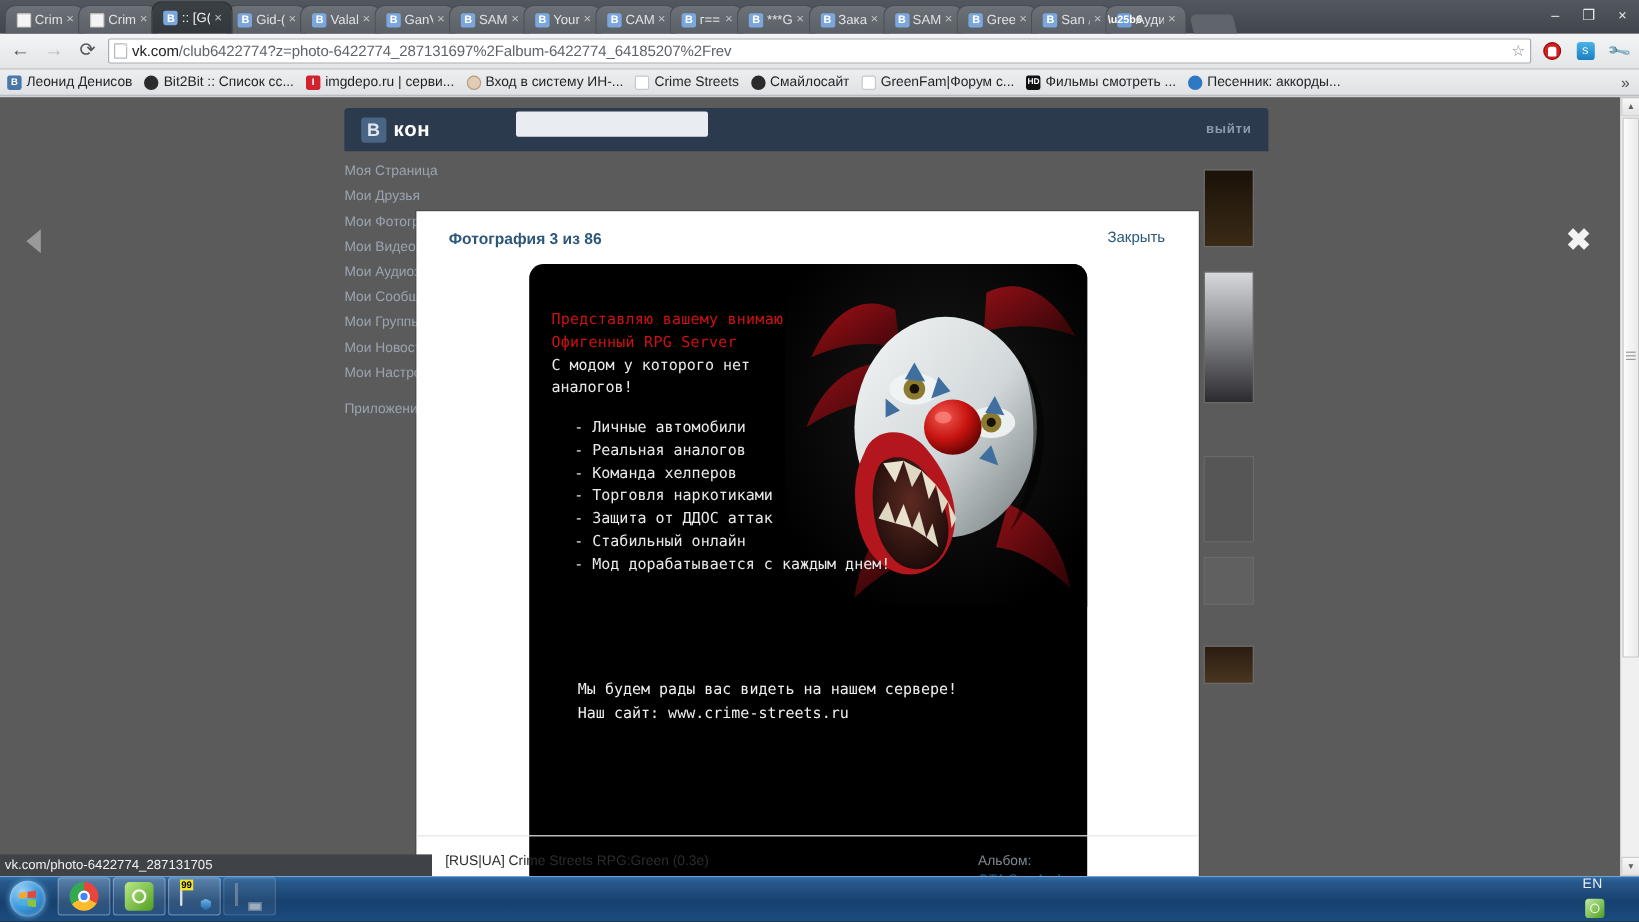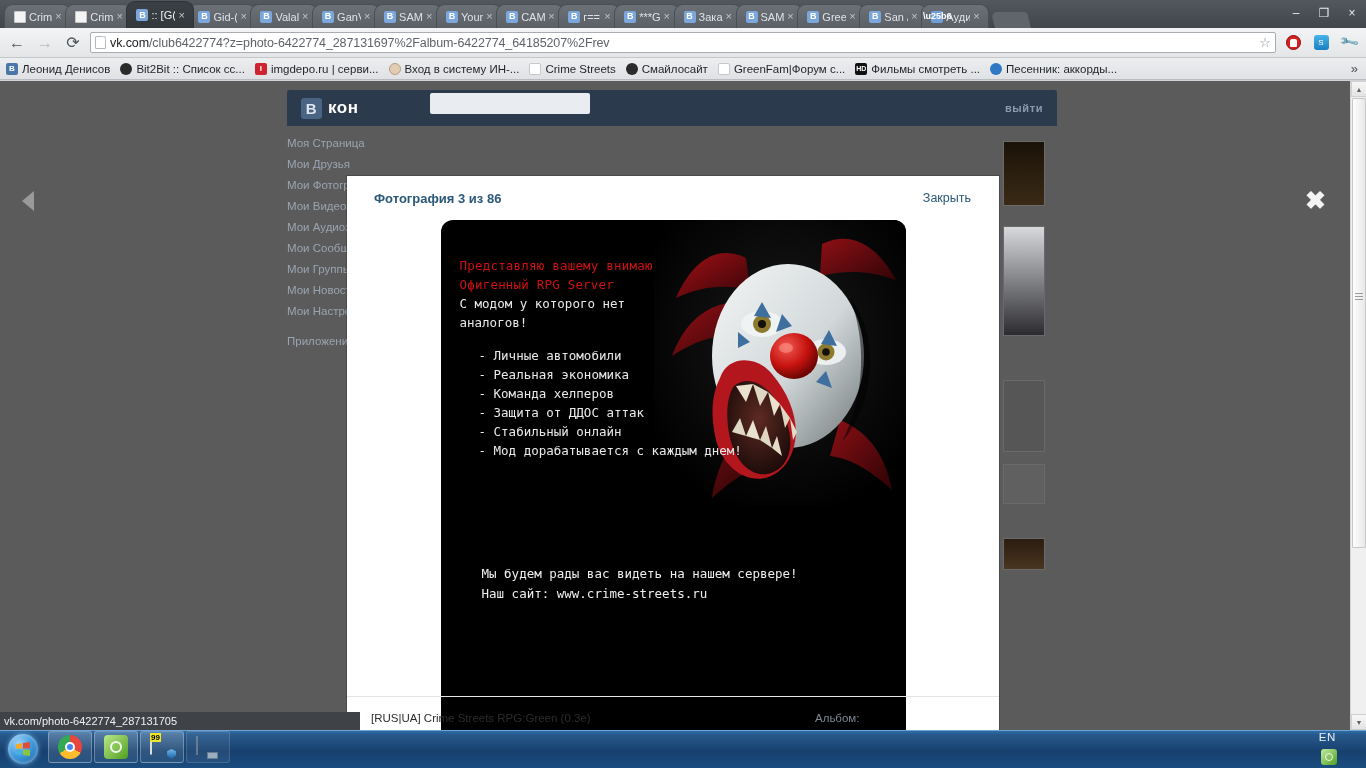--- a/index.html
+++ b/index.html
@@ -653,22 +653,23 @@
               <path d="M196 92 C226 128 222 196 188 236 C212 188 212 134 196 92 Z" fill="#000" opacity=".5"></path>
             </svg>
 
             <div class="ptext">
               <div class="ln red">Представляю вашему внимаю</div>
               <div class="ln red">Офигенный RPG Server</div>
               <div class="ln">С модом у которого нет</div>
               <div class="ln">аналогов!</div>
               <div class="gap"></div>
               <div class="ln" style="padding-left:19px">- Личные автомобили</div>
-              <div class="ln" style="padding-left:19px">- Реальная экономика</div>
+              <div class="ln" style="padding-left:19px">- Реальная аналогов</div>
               <div class="ln" style="padding-left:19px">- Команда хелперов</div>
+              <div class="ln" style="padding-left:19px">- Торговля наркотиками</div>
               <div class="ln" style="padding-left:19px">- Защита от ДДОС аттак</div>
               <div class="ln" style="padding-left:19px">- Стабильный онлайн</div>
               <div class="ln" style="padding-left:19px">- Мод дорабатывается с каждым днем!</div>
             </div>
 
             <div class="ptext-bottom">
               <div class="ln">Мы будем рады вас видеть на нашем сервере!</div>
               <div class="ln">Наш сайт: www.crime-streets.ru</div>
             </div>
           </div>

